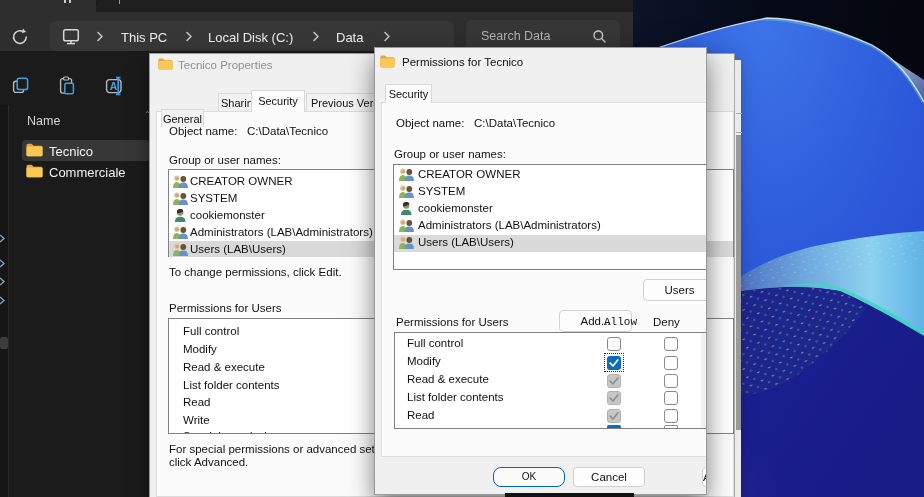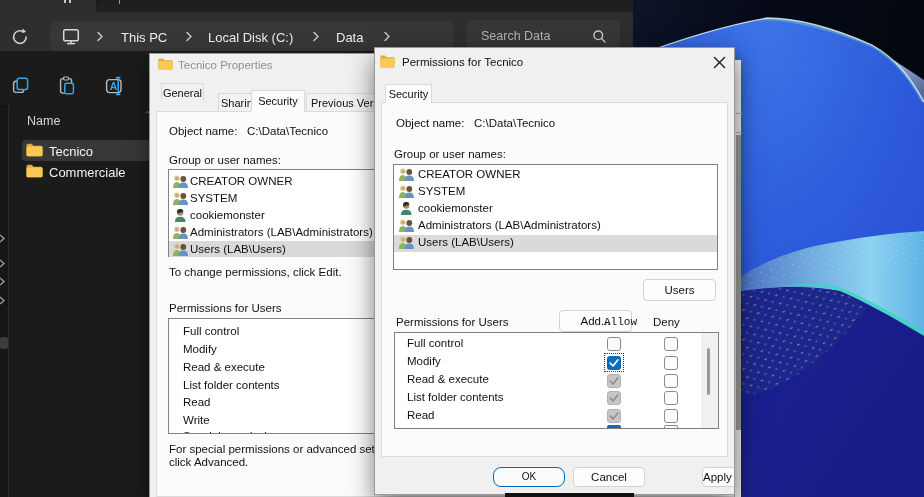--- a/index.html
+++ b/index.html
@@ -192,21 +192,21 @@
 
 <div class="abs" id="props" style="left:150px;top:54px;width:584px;height:443px;background:#f0f0f0;box-shadow:0 6px 18px rgba(0,0,0,0.5);outline:1px solid #9a9a9a;overflow:hidden;">
 
   <svg class="abs" style="left:8px;top:4px;" width="15" height="12" viewBox="0 0 15 12">
     <path d="M0.4 1.8 Q0.4 0.5 1.7 0.5 L4.9 0.5 L6.6 2.2 L13.3 2.2 Q14.6 2.2 14.6 3.5 L14.6 10.2 Q14.6 11.5 13.3 11.5 L1.7 11.5 Q0.4 11.5 0.4 10.2 Z" fill="#e8a33c"></path>
     <path d="M0.4 4.2 Q0.4 3.1 1.5 3.1 L13.5 3.1 Q14.6 3.1 14.6 4.2 L14.6 10.3 Q14.6 11.5 13.4 11.5 L1.6 11.5 Q0.4 11.5 0.4 10.3 Z" fill="#f8c953"></path>
   </svg>
   <div class="abs txt" style="left:28px;top:5px;font-size:11.5px;color:#8f8f8f;">Tecnico Properties</div>
 
   <div class="abs" style="left:6px;top:57px;width:578px;height:386px;background:#fbfbfb;border:1px solid #dcdcdc;box-sizing:border-box;"></div>
-  <div class="abs" style="left:11px;top:29px;width:43px;height:18px;background:#f2f2f2;border:1px solid #d9d9d9;border-bottom:none;box-sizing:border-box;text-align:center;font-size:11px;color:#111;line-height:18px;">General</div>
+  <div class="abs" style="left:11px;top:55px;width:43px;height:18px;background:#f2f2f2;border:1px solid #d9d9d9;border-bottom:none;box-sizing:border-box;text-align:center;font-size:11px;color:#111;line-height:18px;">General</div>
   <div class="abs" style="left:68px;top:39px;width:44px;height:18px;background:#f2f2f2;border:1px solid #d9d9d9;border-bottom:none;box-sizing:border-box;text-align:center;font-size:11px;color:#111;line-height:18px;">Sharing</div>
   <div class="abs" style="left:101px;top:36px;width:54px;height:22px;background:#fcfcfc;border:1px solid #d9d9d9;border-bottom:none;box-sizing:border-box;text-align:center;font-size:11px;color:#111;line-height:20px;">Security</div>
   <div class="abs txt" style="left:156px;top:39px;width:100px;height:18px;background:#f2f2f2;border:1px solid #d9d9d9;border-bottom:none;box-sizing:border-box;font-size:11.5px;color:#111;line-height:18px;padding-left:4px;overflow:hidden;font-size:11px;">Previous Versions</div>
 
   <div class="abs txt" style="left:19px;top:71px;font-size:11.5px;color:#111;">Object name:</div>
   <div class="abs txt" style="left:97px;top:71px;font-size:11.5px;color:#111;">C:\Data\Tecnico</div>
   <div class="abs txt" style="left:19px;top:100px;font-size:11.5px;color:#111;">Group or user names:</div>
   <div class="abs" style="left:18px;top:115px;width:566px;height:88px;background:#ffffff;border:1px solid #828282;box-sizing:border-box;"></div>
   <div class="abs" style="left:19px;top:187px;width:564px;height:16px;background:#d9d9d9;"></div>
   <svg class="abs" style="left:22px;top:121px;" width="16" height="13" viewBox="0 0 16 13">
@@ -243,21 +243,21 @@
   <div class="abs txt" style="left:19px;top:389px;font-size:11.5px;color:#111;">For special permissions or advanced settings,</div>
   <div class="abs txt" style="left:19px;top:402px;font-size:11.5px;color:#111;">click Advanced.</div>
 </div>
 
 <div class="abs" style="left:734px;top:60px;width:7px;height:437px;background:#ececec;border-left:1px solid #a9a9a9;box-sizing:border-box;">
   <div class="abs" style="left:1px;top:53px;width:6px;height:1px;background:#aaaaaa;"></div>
   <div class="abs" style="left:1px;top:72px;width:6px;height:1px;background:#aaaaaa;"></div>
   <div class="abs" style="left:1px;top:75px;width:5px;height:295px;background:#9b9b9b;"></div>
 </div>
 
-<div class="abs" id="perm" style="left:375px;top:48px;width:359px;height:446px;background:#f0f0f0;box-shadow:0 10px 24px rgba(0,0,0,0.55);outline:1px solid #999999;overflow:hidden;">
+<div class="abs" id="perm" style="left:375px;top:48px;width:331px;height:446px;background:#f0f0f0;box-shadow:0 10px 24px rgba(0,0,0,0.55);outline:1px solid #999999;overflow:hidden;">
 
   <svg class="abs" style="left:5px;top:7px;" width="15" height="13" viewBox="0 0 15 13">
     <path d="M0.4 2 Q0.4 0.6 1.8 0.6 L5 0.6 L6.7 2.3 L13.2 2.3 Q14.6 2.3 14.6 3.7 L14.6 11 Q14.6 12.4 13.2 12.4 L1.8 12.4 Q0.4 12.4 0.4 11 Z" fill="#e8a33c"></path>
     <path d="M0.4 4.4 Q0.4 3.3 1.5 3.3 L13.5 3.3 Q14.6 3.3 14.6 4.4 L14.6 11.1 Q14.6 12.4 13.3 12.4 L1.7 12.4 Q0.4 12.4 0.4 11.1 Z" fill="#f8c953"></path>
   </svg>
   <div class="abs txt" style="left:27px;top:8px;font-size:11.5px;color:#111;">Permissions for Tecnico</div>
   <svg class="abs" style="left:338px;top:8px;" width="13" height="13" viewBox="0 0 13 13">
     <path d="M1.5 1.5 L11.5 11.5 M11.5 1.5 L1.5 11.5" stroke="#1a1a1a" stroke-width="1.4" stroke-linecap="round"></path>
   </svg>
 

